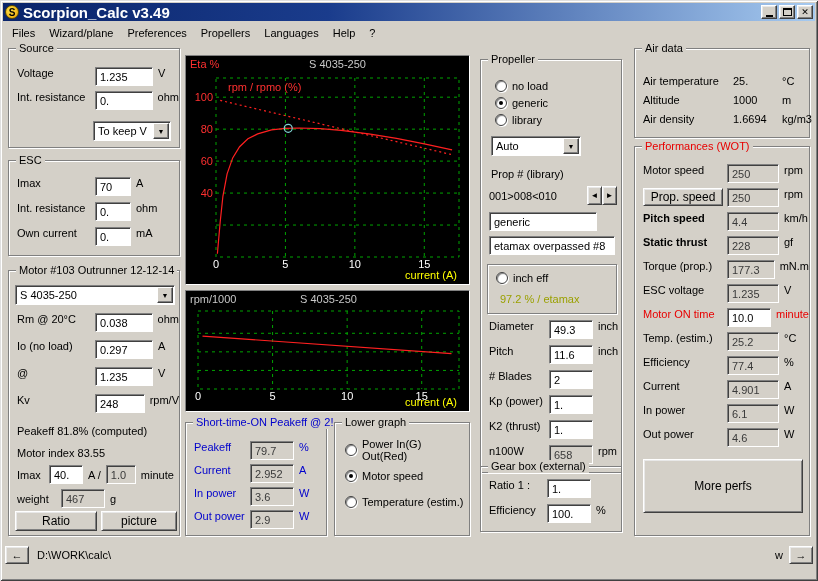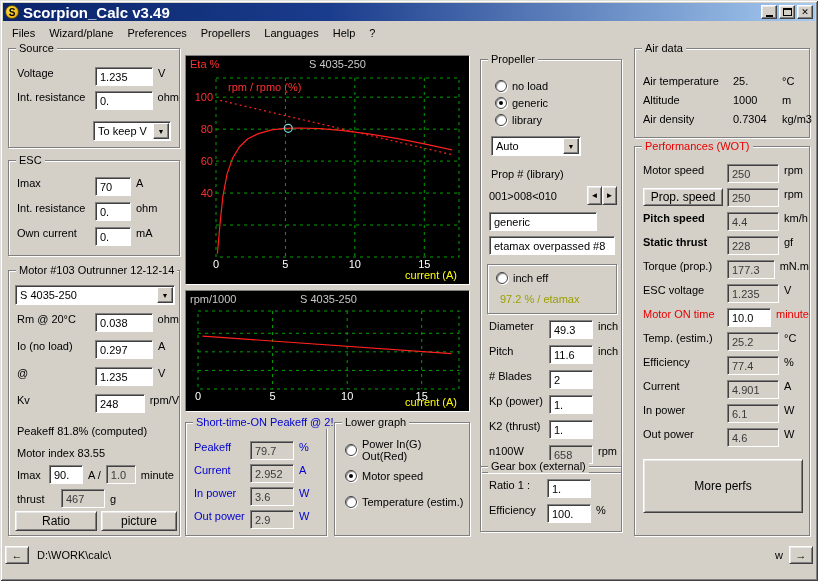--- a/index.html
+++ b/index.html
@@ -161,27 +161,27 @@
         <div class="row">
           <span class="lbl">Kv</span>
           <div class="tbx val">248</div>
           <span class="unit">rpm/V</span>
         </div>
       </div>
     <span style="position:absolute;left:8px;top:154px">Peakeff 81.8% (computed)</span>
     <span style="position:absolute;left:8px;top:176px">Motor index  83.55</span>
     <div class="mrow" style="left:8px;top:194px">
       <span class="lbl" style="width:32px">Imax</span>
-      <div class="tbx" style="width:34px">90.</div>
+      <div class="tbx" style="width:34px">40.</div>
       <span class="unit">A /</span>
       <div class="tbx gray" style="width:30px;margin-left:5px">1.0</div>
       <span class="unit">minute</span>
     </div>
     <div class="mrow" style="left:8px;top:218px">
-      <span class="lbl" style="width:44px">thrust</span>
+      <span class="lbl" style="width:44px">weight</span>
       <div class="tbx gray" style="width:44px">467</div>
       <span class="unit">g</span>
     </div>
     <button class="btn" style="position:absolute;left:6px;top:240px;width:82px;height:20px">Ratio</button>
     <button class="btn" style="position:absolute;left:92px;top:240px;width:76px;height:20px">picture</button>
   </div>
 
   <div class="chart" style="left:185px;top:55px;width:285px;height:230px"><svg width="283" height="228">
         <rect x="30" y="22" width="243" height="179" fill="none" stroke="#00a400" stroke-dasharray="3,4"></rect>
         <line x1="99.42857142857143" y1="22" x2="99.42857142857143" y2="201" stroke="#00a400" stroke-dasharray="3,4"></line>
@@ -359,21 +359,21 @@
           <span class="val-text">25.</span>
           <span class="unit">°C</span>
         </div>
         <div class="row">
           <span class="lbl">Altitude</span>
           <span class="val-text">1000</span>
           <span class="unit">m</span>
         </div>
         <div class="row">
           <span class="lbl">Air density</span>
-          <span class="val-text">0.7304</span>
+          <span class="val-text">1.6694</span>
           <span class="unit">kg/m3</span>
         </div>
       </div>
   </div>
 
   <div class="gb" style="left:634px;top:146px;width:176px;height:390px">
     <span class="cap red">Performances (WOT)</span>
     <div class="rows perf-rows" style="top:17px">
         <div class="row">
           <span class="lbl">Motor speed</span>

